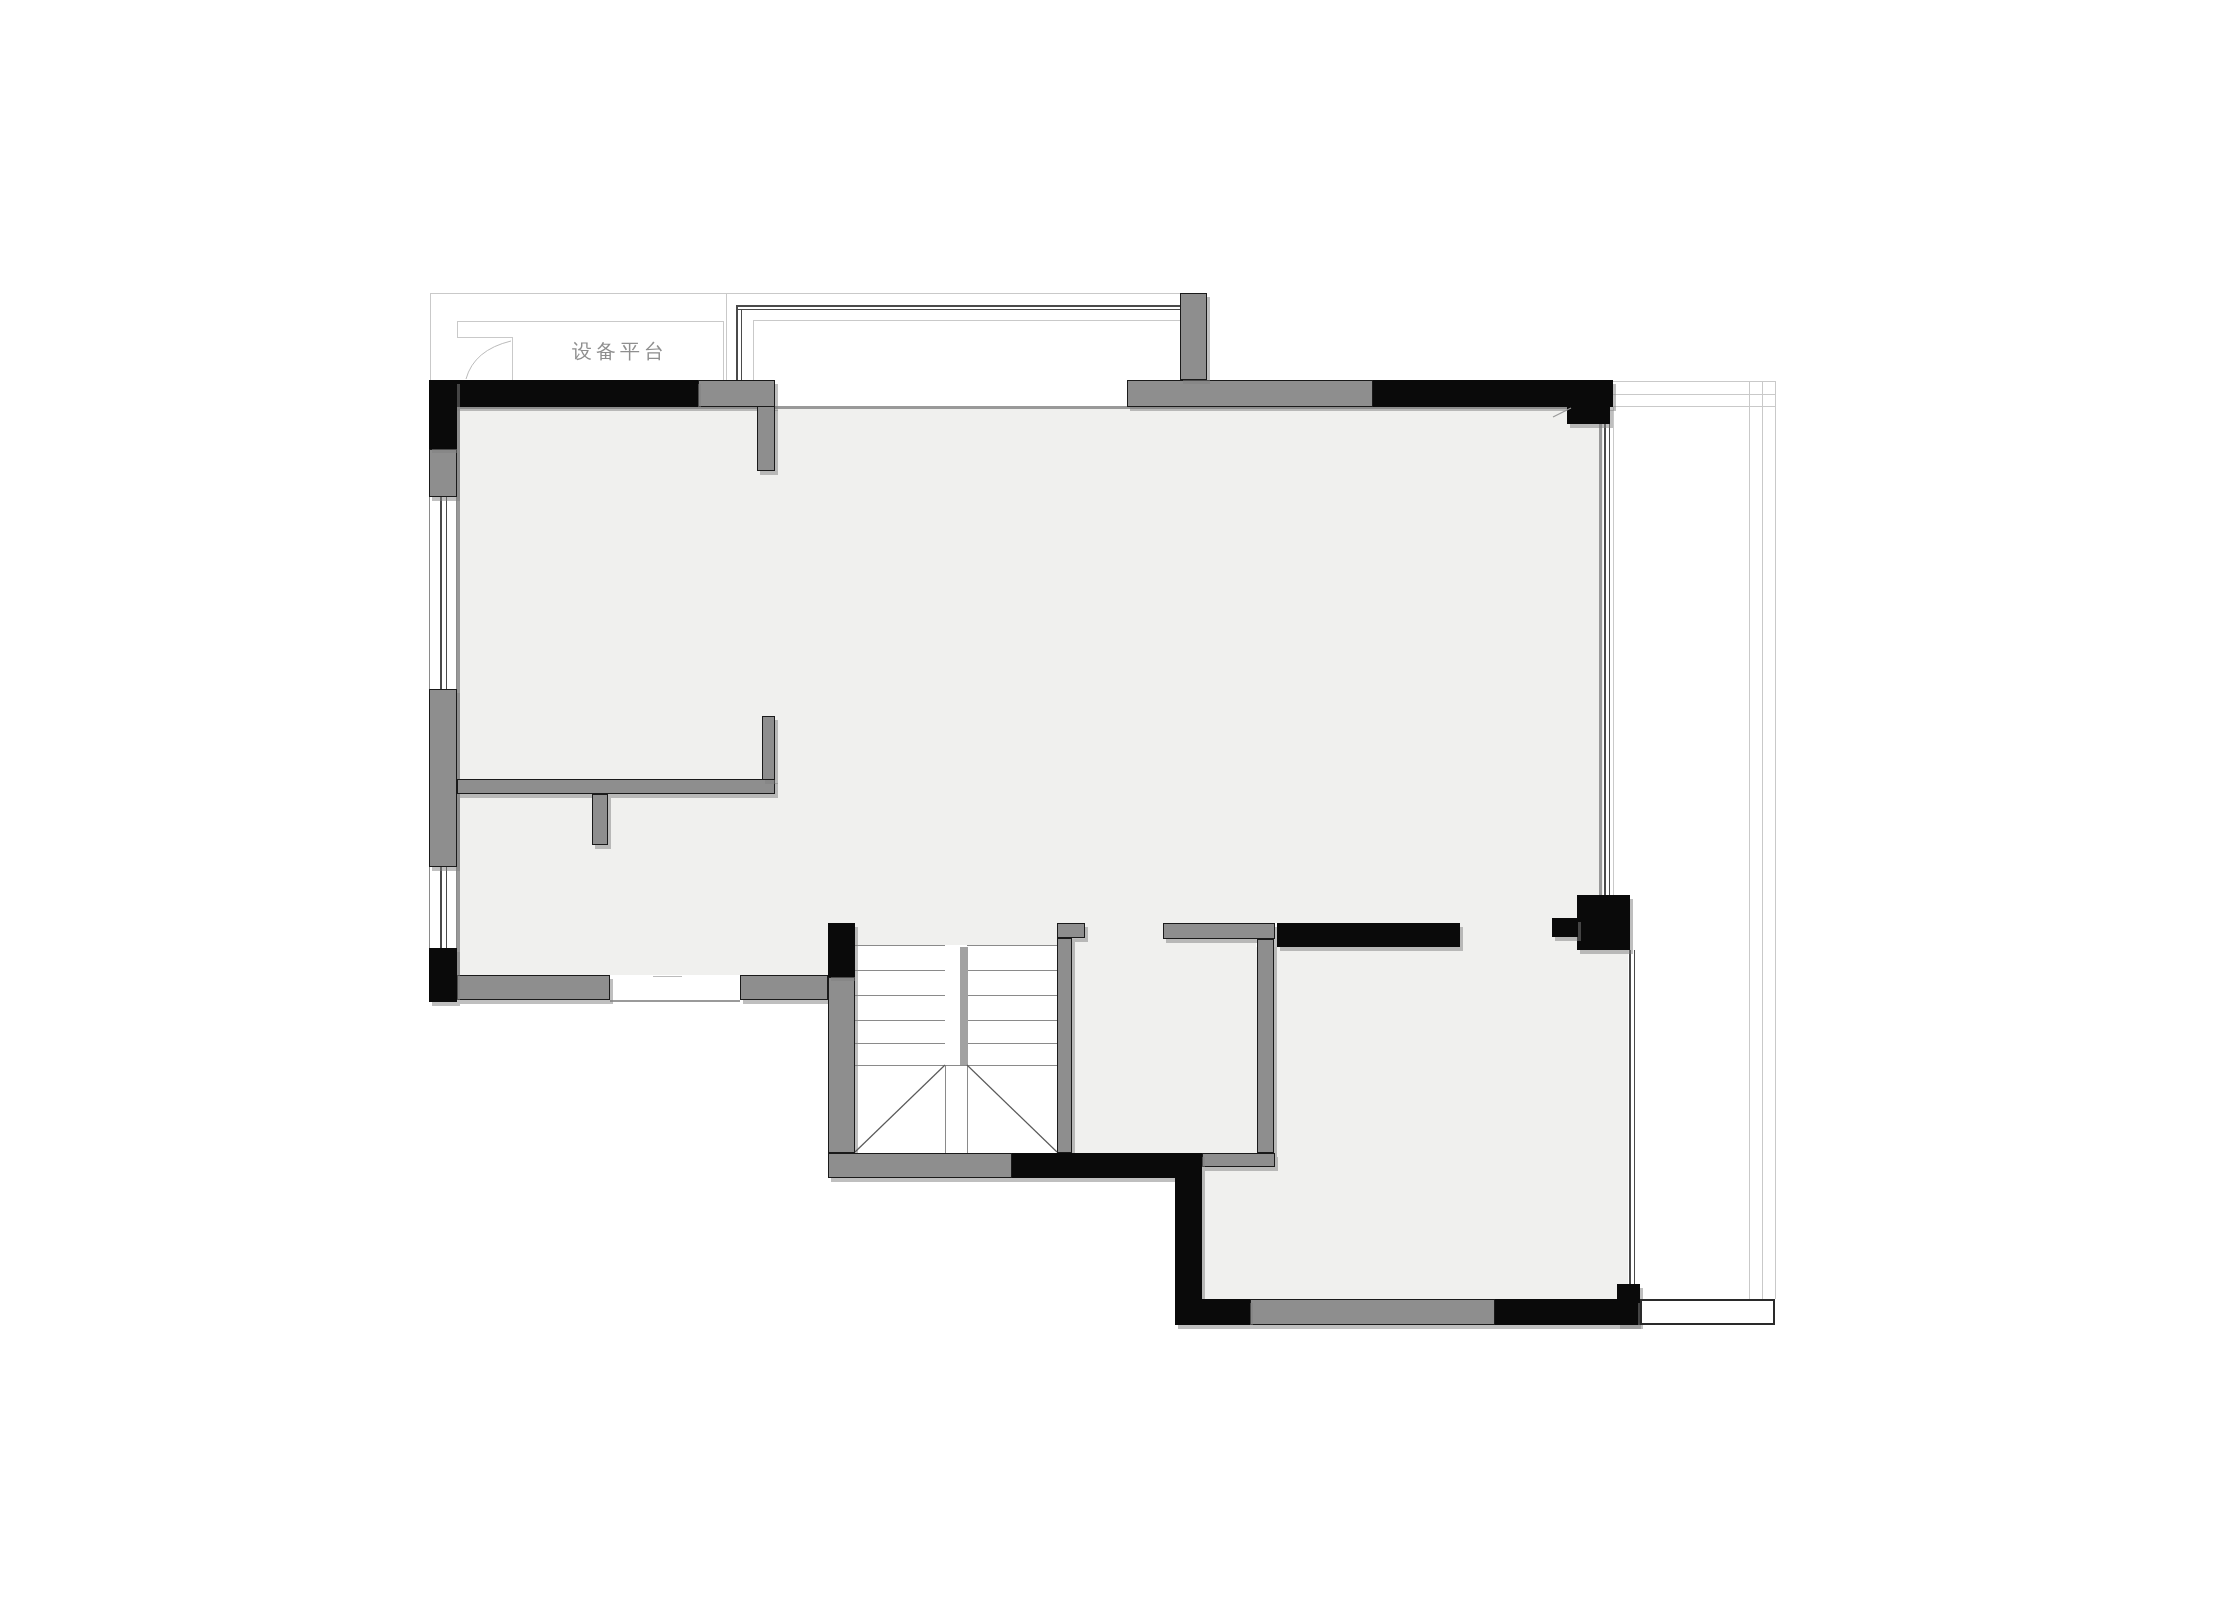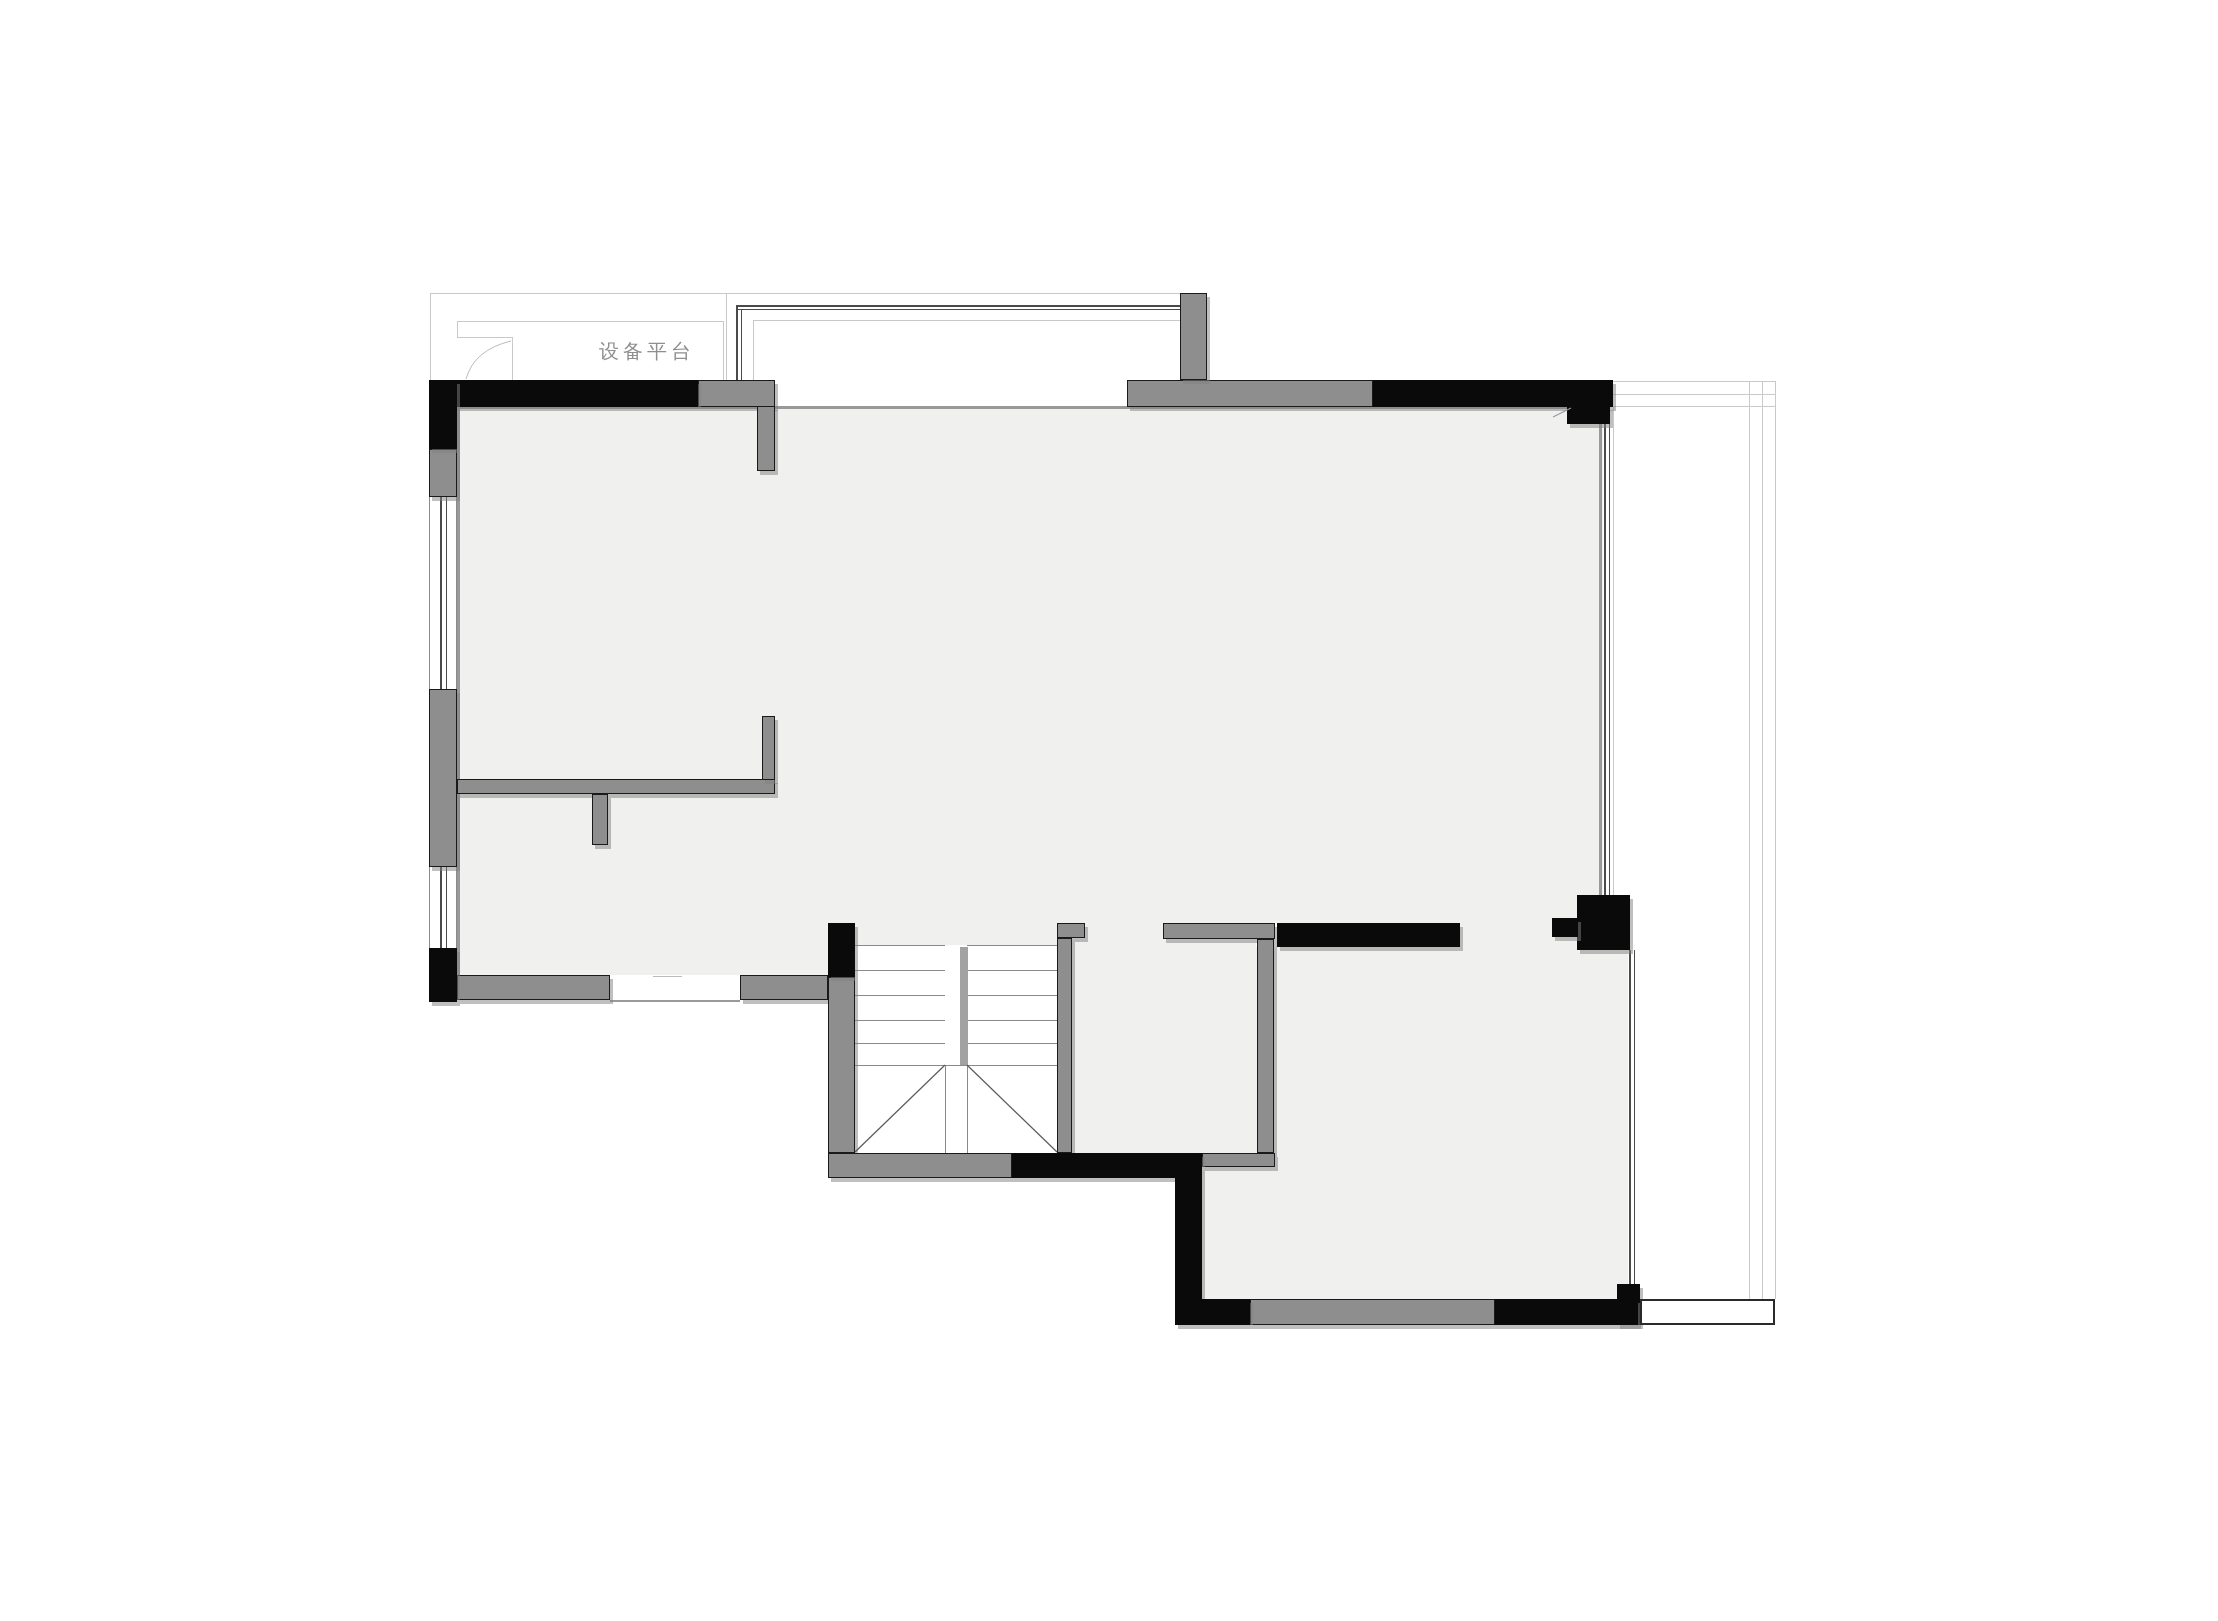--- a/index.html
+++ b/index.html
@@ -7,21 +7,21 @@
     position:relative;
     width:2218px;height:1621px;
     background:#ffffff;
     overflow:hidden;
     font-family:"Liberation Sans","DejaVu Sans",sans-serif;
   }
   .r{position:absolute;box-sizing:border-box;}
   .shadowed{box-shadow:3px 4px 0 rgba(128,128,128,0.5);}
   #plan-label{
     position:absolute;
-    text-align:right;
+    text-align:center;
     color:#8f8f8f;
     white-space:nowrap;
   }
   #vector-overlay{position:absolute;left:0;top:0;pointer-events:none;}
 </style>
 </head>
 <body>
 
 <div id="plan">
   <svg id="vector-overlay" width="2218" height="1621" viewBox="0 0 2218 1621" style="z-index: 5;">

